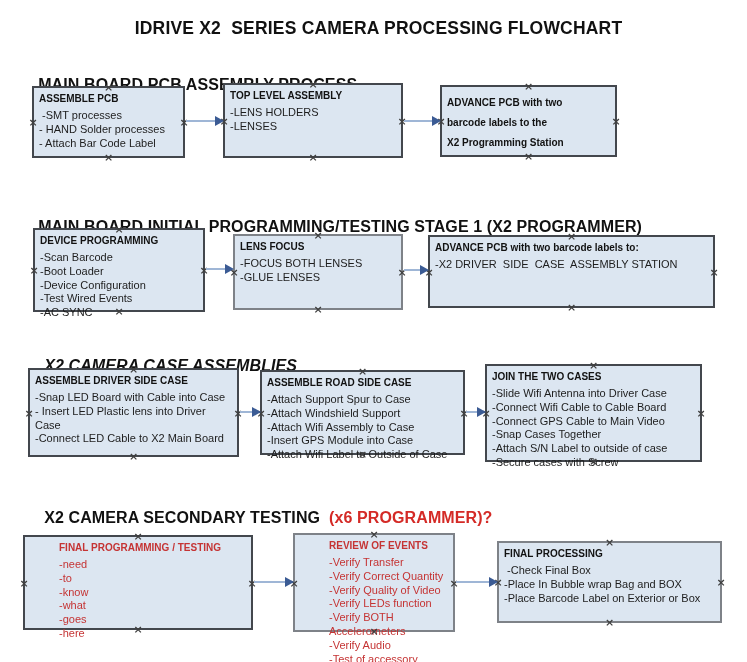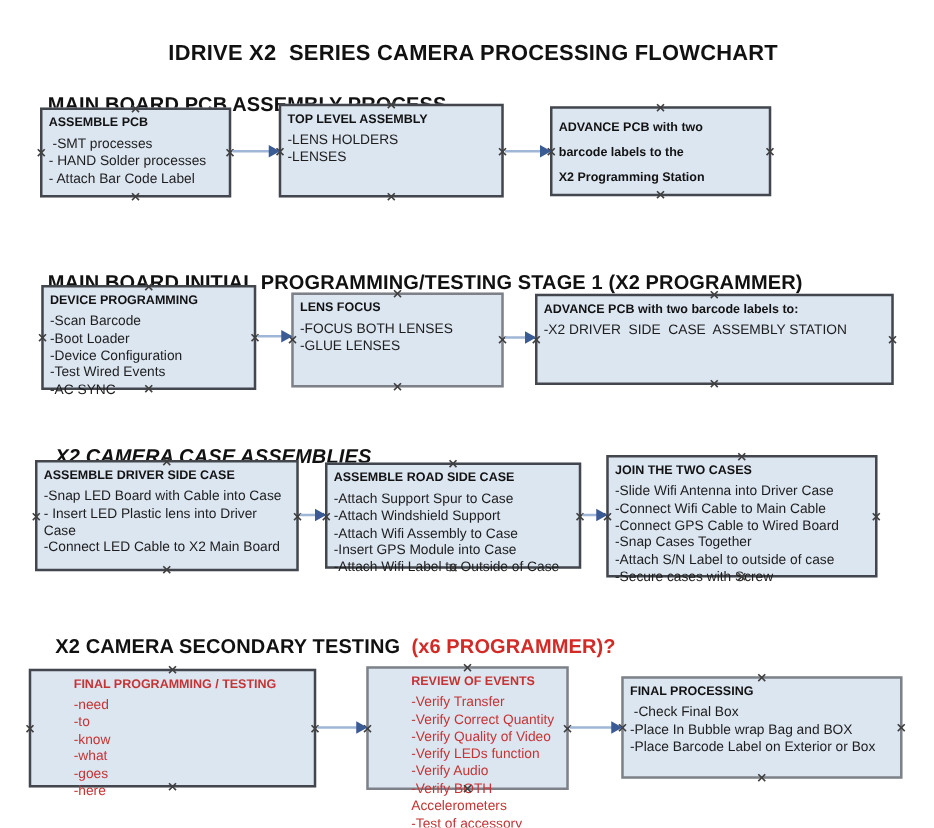--- a/index.html
+++ b/index.html
@@ -15,21 +15,21 @@
   }
   *{margin:0;padding:0;box-sizing:border-box;}
   html,body{background:#ffffff;}
   body{
     width:747px;height:662px;position:relative;overflow:hidden;
     font-family:"Liberation Sans","DejaVu Sans",sans-serif;
     color:var(--text);
   }
   .stage{position:absolute;inset:0;}
   .doc-title{
-    position:absolute;left:0;top:32px;width:747px;text-align:center;
+    position:absolute;left:0;top:18px;width:747px;text-align:center;
     font-size:17.5px;font-weight:bold;letter-spacing:.2px;color:#111;
     white-space:pre-wrap;
     padding-left:10px;
   }
   .section-heading{
     position:absolute;font-size:16px;font-weight:bold;color:#111;
     white-space:pre-wrap;letter-spacing:.1px;
   }
   .section-heading .red{color:var(--red-heading);margin-left:9px;}
   .box{
@@ -185,22 +185,22 @@
       </div>
   <span class="handle h-top">×</span>
       <span class="handle h-bottom">×</span>
       <span class="handle h-left">×</span>
       <span class="handle h-right">×</span>
     </div>
   <div class="box" style="left:485px;top:364px;width:217px;height:98px;">
     <div class="box-title">JOIN THE TWO CASES</div>
     <div class="box-items">
         <div class="box-item">-Slide Wifi Antenna into Driver Case</div>
-        <div class="box-item">-Connect Wifi Cable to Main Cable</div>
-        <div class="box-item">-Connect GPS Cable to Wired Board</div>
+        <div class="box-item">-Connect Wifi Cable to Cable Board</div>
+        <div class="box-item">-Connect GPS Cable to Main Video</div>
         <div class="box-item">-Snap Cases Together</div>
         <div class="box-item">-Attach S/N Label to outside of case</div>
         <div class="box-item">-Secure cases with Screw</div>
       </div>
   <span class="handle h-top">×</span>
       <span class="handle h-bottom">×</span>
       <span class="handle h-left">×</span>
       <span class="handle h-right">×</span>
     </div>
 
@@ -219,22 +219,22 @@
       <span class="handle h-left">×</span>
       <span class="handle h-right">×</span>
     </div>
   <div class="box red thick" style="left:293px;top:533px;width:162px;height:99px;">
     <div class="box-title">REVIEW OF EVENTS</div>
     <div class="box-items">
         <div class="box-item">-Verify Transfer</div>
         <div class="box-item">-Verify Correct Quantity</div>
         <div class="box-item">-Verify Quality of Video</div>
         <div class="box-item">-Verify LEDs function</div>
+        <div class="box-item">-Verify BOTH Accelerometers</div>
         <div class="box-item">-Verify Audio</div>
-        <div class="box-item">-Verify BOTH Accelerometers</div>
         <div class="box-item">-Test of accessory ports?</div>
       </div>
   <span class="handle h-top">×</span>
       <span class="handle h-bottom">×</span>
       <span class="handle h-left">×</span>
       <span class="handle h-right">×</span>
     </div>
   <div class="box thick" style="left:497px;top:541px;width:225px;height:82px;">
     <div class="box-title">FINAL PROCESSING</div>
     <div class="box-items">

